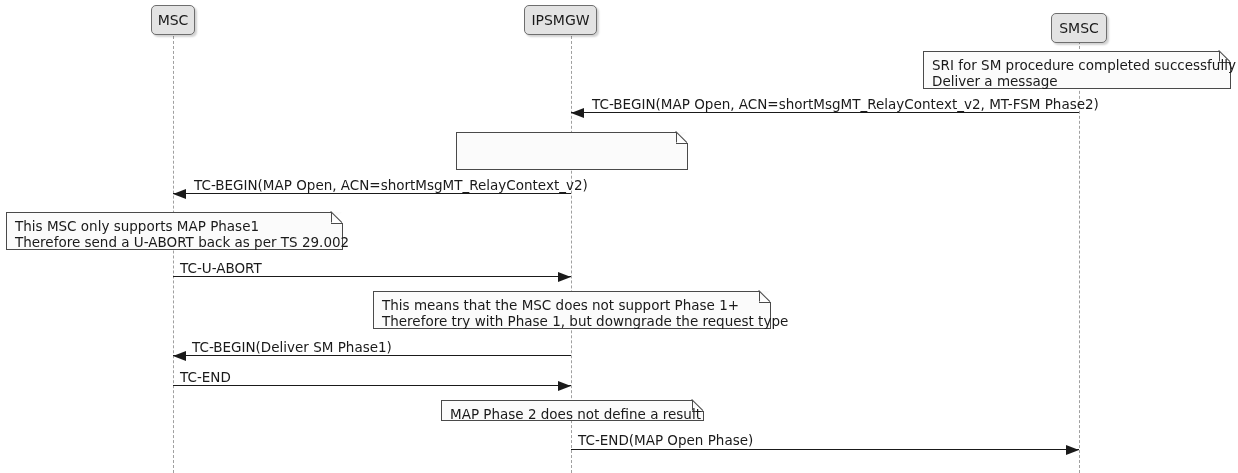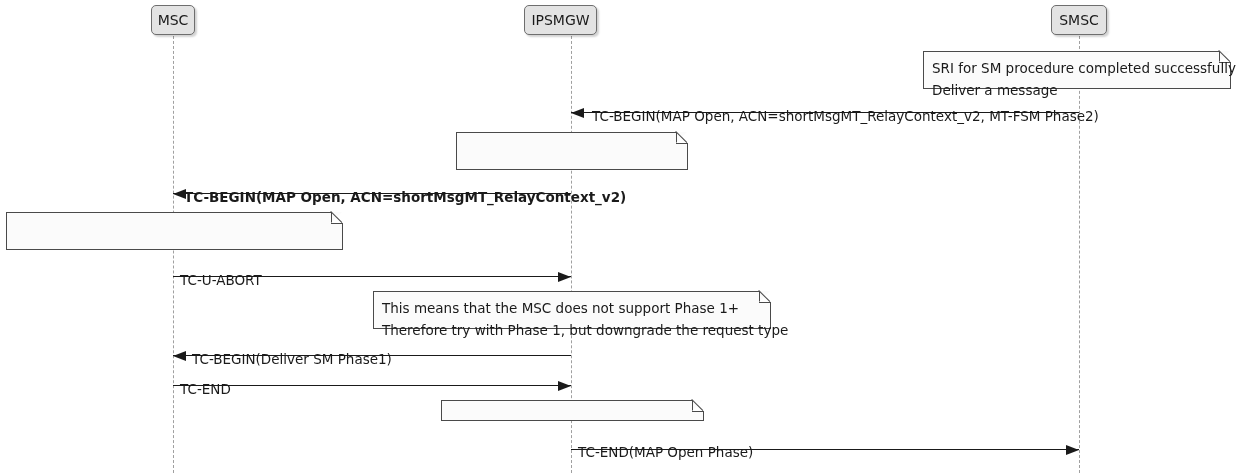--- a/index.html
+++ b/index.html
@@ -41,21 +41,21 @@
     top: 5px;
     white-space: nowrap;
   }
   
   .note {
     position: absolute;
     box-sizing: border-box;
     background: #FBFBFB;
     border: 1px solid #4A4A4A;
     font-size: 13.5px;
-    line-height: 22px;
+    line-height: 16px;
     color: #1A1A1A;
     padding: 5px 9px 5px 8px;
     white-space: pre;
   }
   .note .fold {
     position: absolute;
     top: -1px;
     right: -1px;
     width: 11px;
     height: 11px;
@@ -93,21 +93,20 @@
     position: absolute;
     height: 0;
     border-top: 1px solid #1A1A1A;
   }
   .msg-label {
     position: absolute;
     font-size: 13.5px;
     line-height: 15px;
     color: #1A1A1A;
     white-space: nowrap;
-    margin-top: 12px;
   }
   .arrowhead {
     position: absolute;
     width: 0;
     height: 0;
   }
   .arrowhead.right {
     border-top: 5px solid transparent;
     border-bottom: 5px solid transparent;
     border-left: 13px solid #1A1A1A;
@@ -123,44 +122,45 @@
 
 <div id="diagram">
   <div id="lifelines">
       <div class="lifeline" style="left: 173px;"></div>
       <div class="lifeline" style="left: 571px;"></div>
       <div class="lifeline" style="left: 1079px;"></div>
     </div>
   <div id="participants">
       <div class="participant" style="left: 151px; width: 44px;">MSC</div>
       <div class="participant" style="left: 524px; width: 73px;">IPSMGW</div>
-      <div class="participant" style="left: 1051px; width: 56px;">SMSC</div>
+      <div class="participant" style="left: 1051px; width: 56px; margin-top: 8px;">SMSC</div>
     </div>
   <div id="messages">
       <div class="msg-line" style="left: 571px; width: 508px; top: 112px;"></div>
       <div class="arrowhead left" style="top: 108px; left: 571px;"></div>
       <div class="msg-label" style="left: 592px; top: 97px;">TC-BEGIN(MAP Open, ACN=shortMsgMT_RelayContext_v2, MT-FSM Phase2)</div>
       <div class="msg-line" style="left: 173px; width: 398px; top: 193px;"></div>
       <div class="arrowhead left" style="top: 189px; left: 173px;"></div>
-      <div class="msg-label" style="left: 184px; top: 178px; font-weight: bold;">TC-BEGIN(MAP Open, ACN=shortMsgMT_RelayContext_v2)</div>
+      <div class="msg-label" style="left: 194px; top: 178px;">TC-BEGIN(MAP Open, ACN=shortMsgMT_RelayContext_v2)</div>
       <div class="msg-line" style="left: 173px; width: 398px; top: 276px;"></div>
       <div class="arrowhead right" style="top: 272px; left: 558px;"></div>
       <div class="msg-label" style="left: 180px; top: 261px;">TC-U-ABORT</div>
       <div class="msg-line" style="left: 173px; width: 398px; top: 355px;"></div>
       <div class="arrowhead left" style="top: 351px; left: 173px;"></div>
       <div class="msg-label" style="left: 192px; top: 340px;">TC-BEGIN(Deliver SM Phase1)</div>
       <div class="msg-line" style="left: 173px; width: 398px; top: 385px;"></div>
       <div class="arrowhead right" style="top: 381px; left: 558px;"></div>
       <div class="msg-label" style="left: 180px; top: 370px;">TC-END</div>
       <div class="msg-line" style="left: 571px; width: 508px; top: 449px;"></div>
       <div class="arrowhead right" style="top: 445px; left: 1066px;"></div>
       <div class="msg-label" style="left: 578px; top: 433px;">TC-END(MAP Open Phase)</div>
     </div>
   <div id="notes">
       <div class="note" style="left: 923px; top: 51px; width: 308px; height: 38px;"><div class="note-text">SRI for SM procedure completed successfully
 Deliver a message</div><div class="fold"></div></div>
       <div class="note" style="left: 456px; top: 132px; width: 232px; height: 38px;"><div class="fold"></div></div>
-      <div class="note" style="left: 6px; top: 212px; width: 337px; height: 38px;"><div class="fold"></div></div>
+      <div class="note" style="left: 6px; top: 212px; width: 337px; height: 38px;"><div class="note-text">This MSC only supports MAP Phase1
+Therefore send a U-ABORT back as per TS 29.002</div><div class="fold"></div></div>
       <div class="note" style="left: 373px; top: 291px; width: 398px; height: 38px;"><div class="note-text">This means that the MSC does not support Phase 1+
 Therefore try with Phase 1, but downgrade the request type</div><div class="fold"></div></div>
-      <div class="note" style="left: 441px; top: 400px; width: 263px; height: 21px;"><div class="fold"></div></div>
+      <div class="note" style="left: 441px; top: 400px; width: 263px; height: 21px;"><div class="note-text">MAP Phase 2 does not define a result</div><div class="fold"></div></div>
     </div>
 </div>
 
 </body></html>

